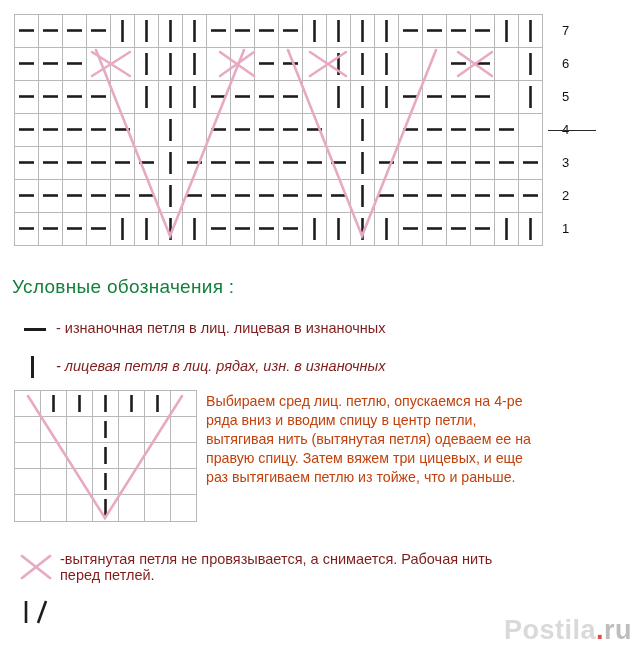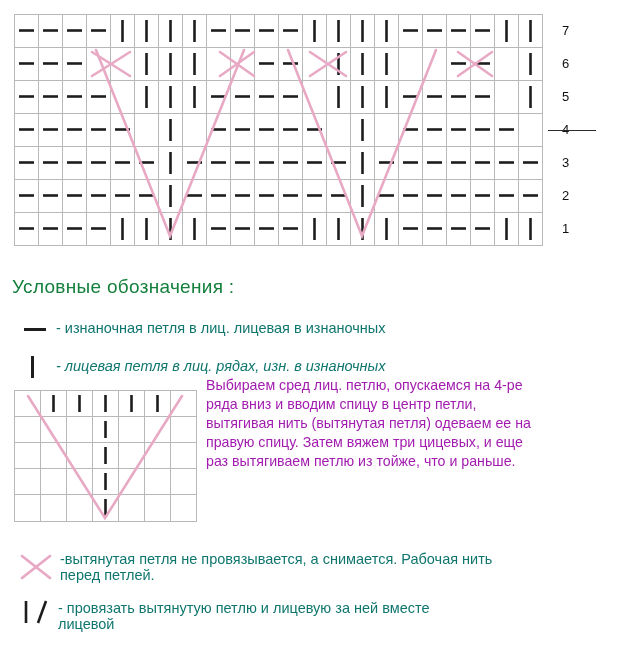--- a/index.html
+++ b/index.html
@@ -43,36 +43,36 @@
   
   .legend-title{
     position:absolute;
     left:12px; top:276px;
     font-size:19px;
     color:#15803d;
     letter-spacing:.3px;
   }
 
   
-  .lg-row{position:absolute;font-size:14.5px;color:#0f766e;}
+  .lg-row{position:absolute;font-size:14.5px;color:#7f1d1d;}
   .lg-sym{position:absolute;}
 
   
   .subchart{
     position:absolute;
     left:14px; top:390px;
     width:180px; height:132px;
   }
   .sub-text{
     position:absolute;
-    left:206px; top:376px;
+    left:206px; top:392px;
     width:420px;
     font-size:14.2px;
     line-height:1.33;
-    color:#a21caf;
+    color:#c2410c;
   }
 
   
   .wm{
     position:absolute;
     right:8px; bottom:6px;
     font-size:27px;
     font-weight:bold;
     color:#d9d9d9;
     letter-spacing:.5px;
@@ -360,17 +360,16 @@
   </svg>
   <div class="lg-row txt" style="left:60px;top:551px;width:560px;">-вытянутая петля не провязывается, а снимается. Рабочая нить
 перед петлей.</div>
 
   <svg style="position:absolute;left:20px;top:598px;" width="34" height="28" viewBox="0 0 34 28">
     <g stroke="#1d1d1d" stroke-width="2.6" stroke-linecap="butt">
       <line x1="6" y1="3" x2="6" y2="25"></line>
       <line x1="26" y1="3" x2="18" y2="25"></line>
     </g>
   </svg>
-  <div class="lg-row txt" style="left:58px;top:600px;width:570px;">- провязать вытянутую петлю и лицевую за ней вместе
-лицевой</div>
-
+
+  <div class="wm"><span>Postila</span><span class="dot">.</span><span class="ru">ru</span></div>
 
 </div>
 
 </body></html>

